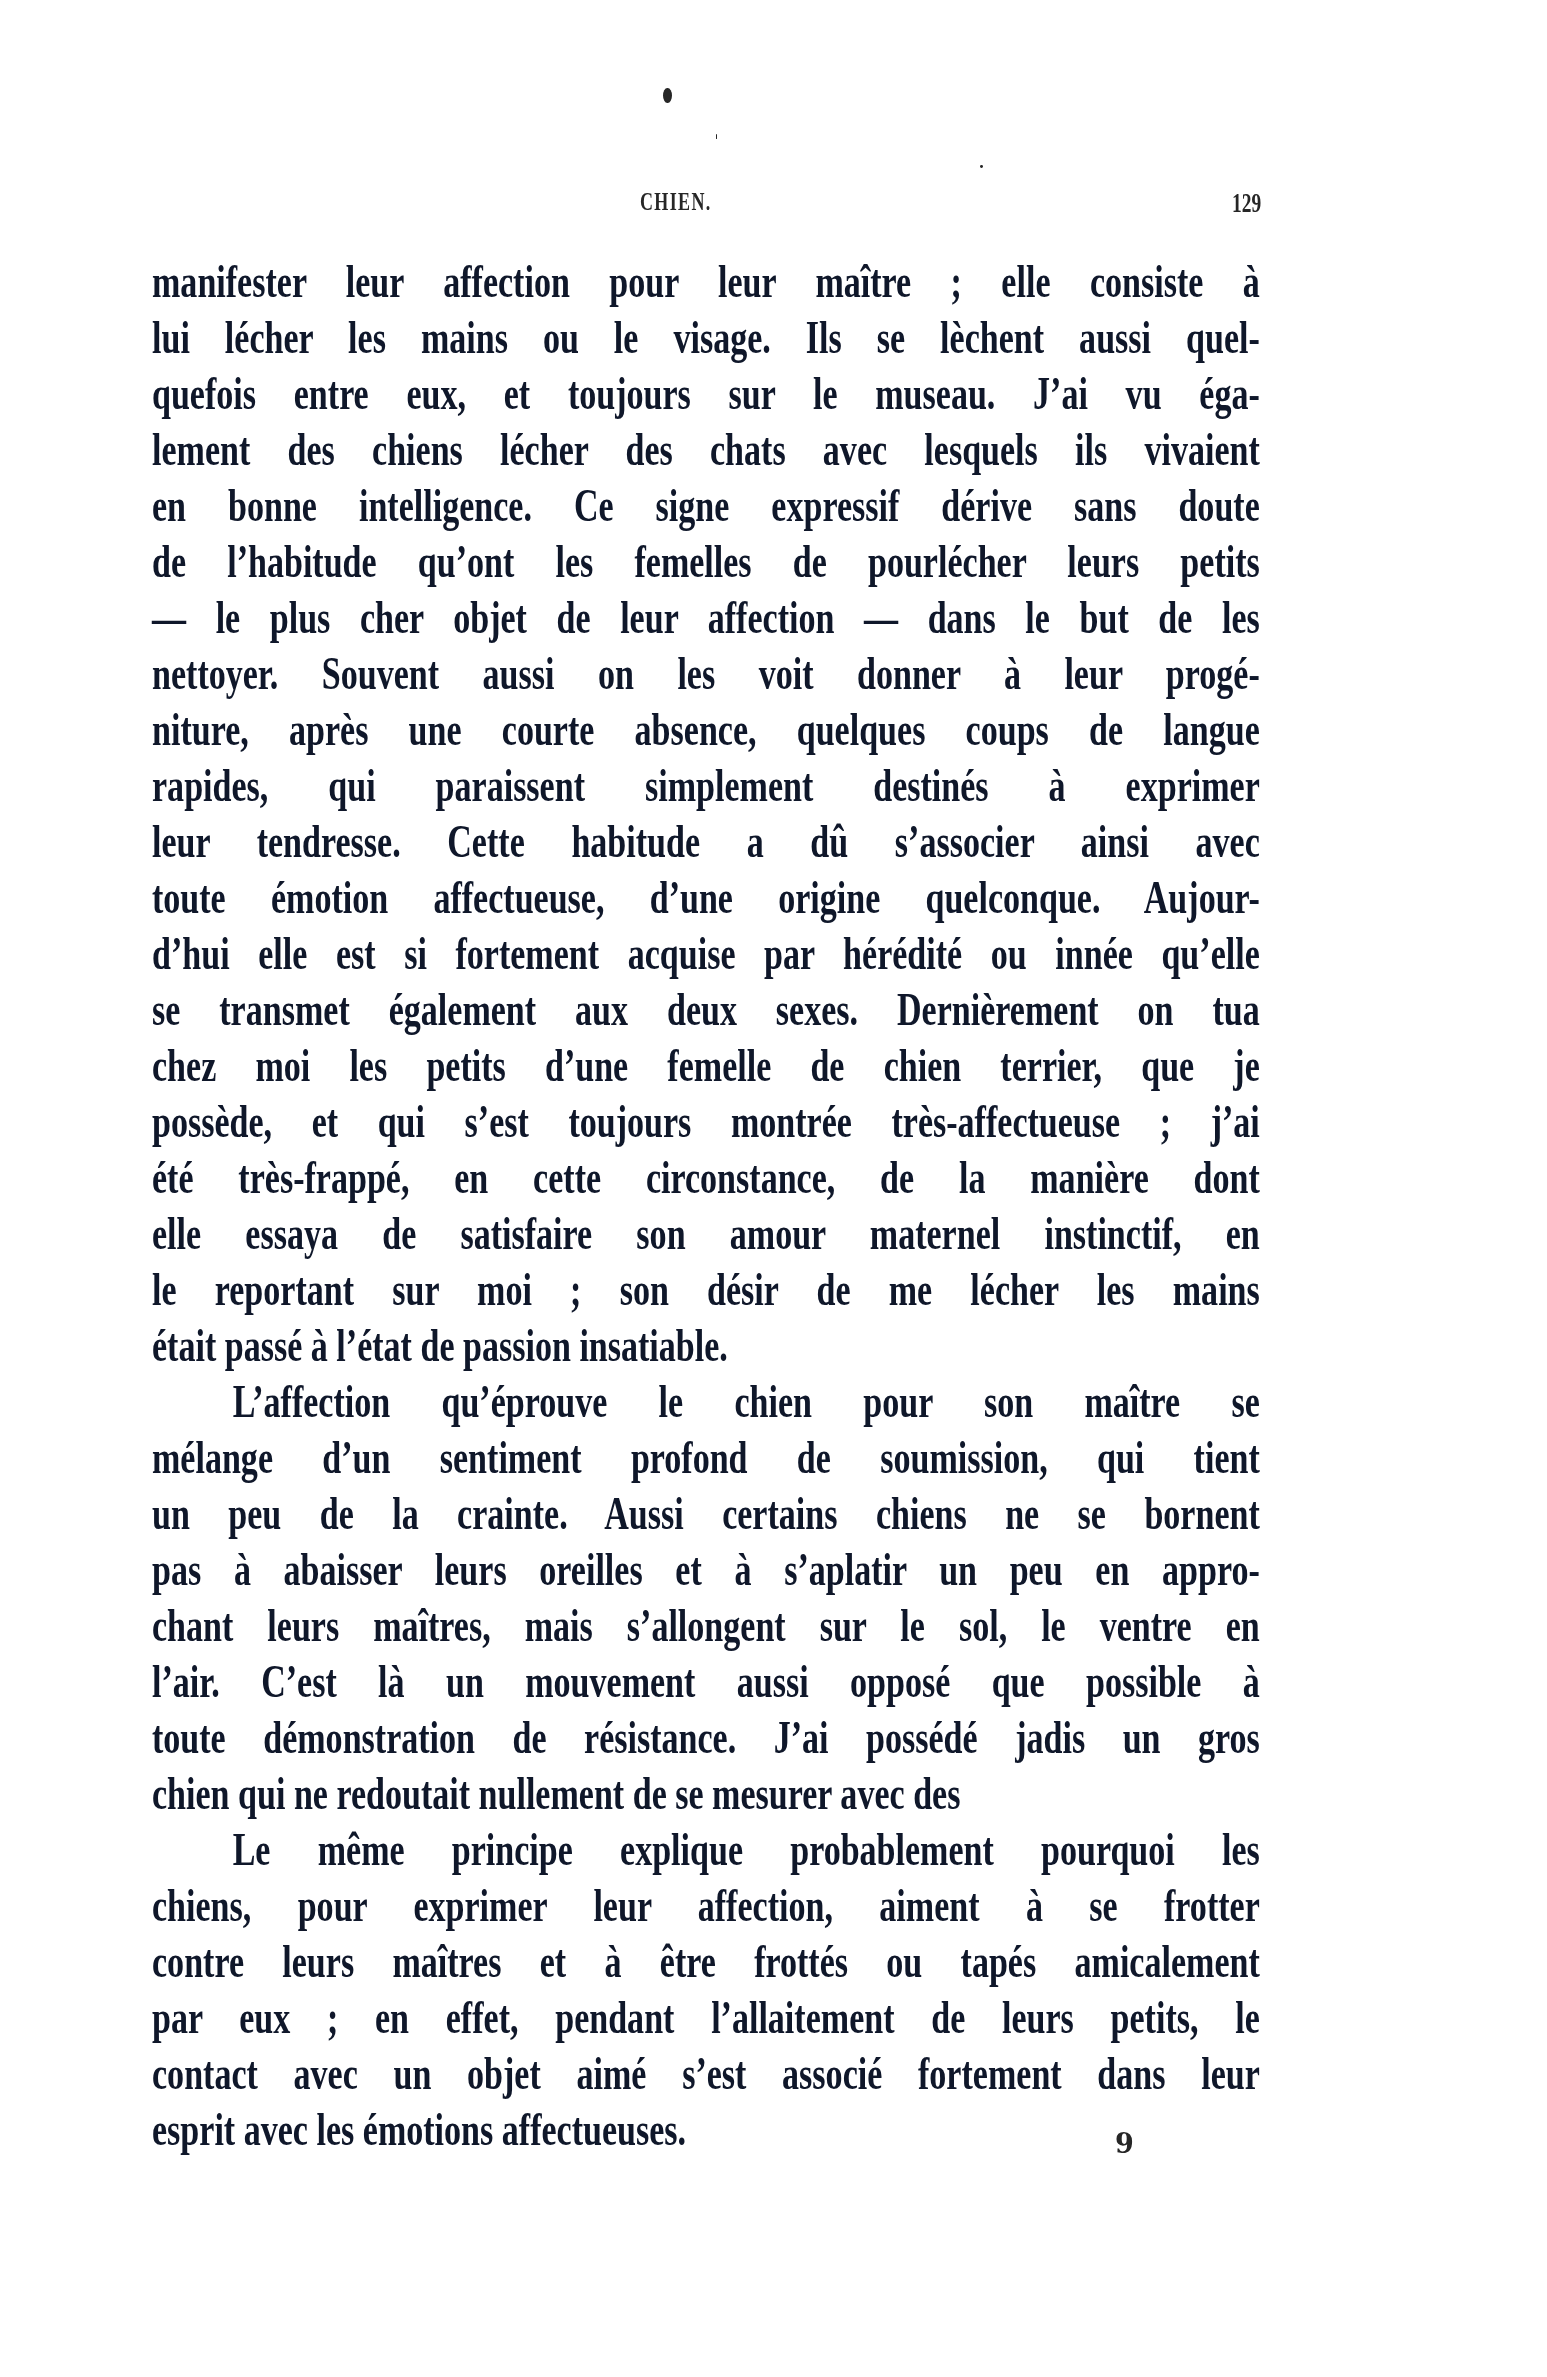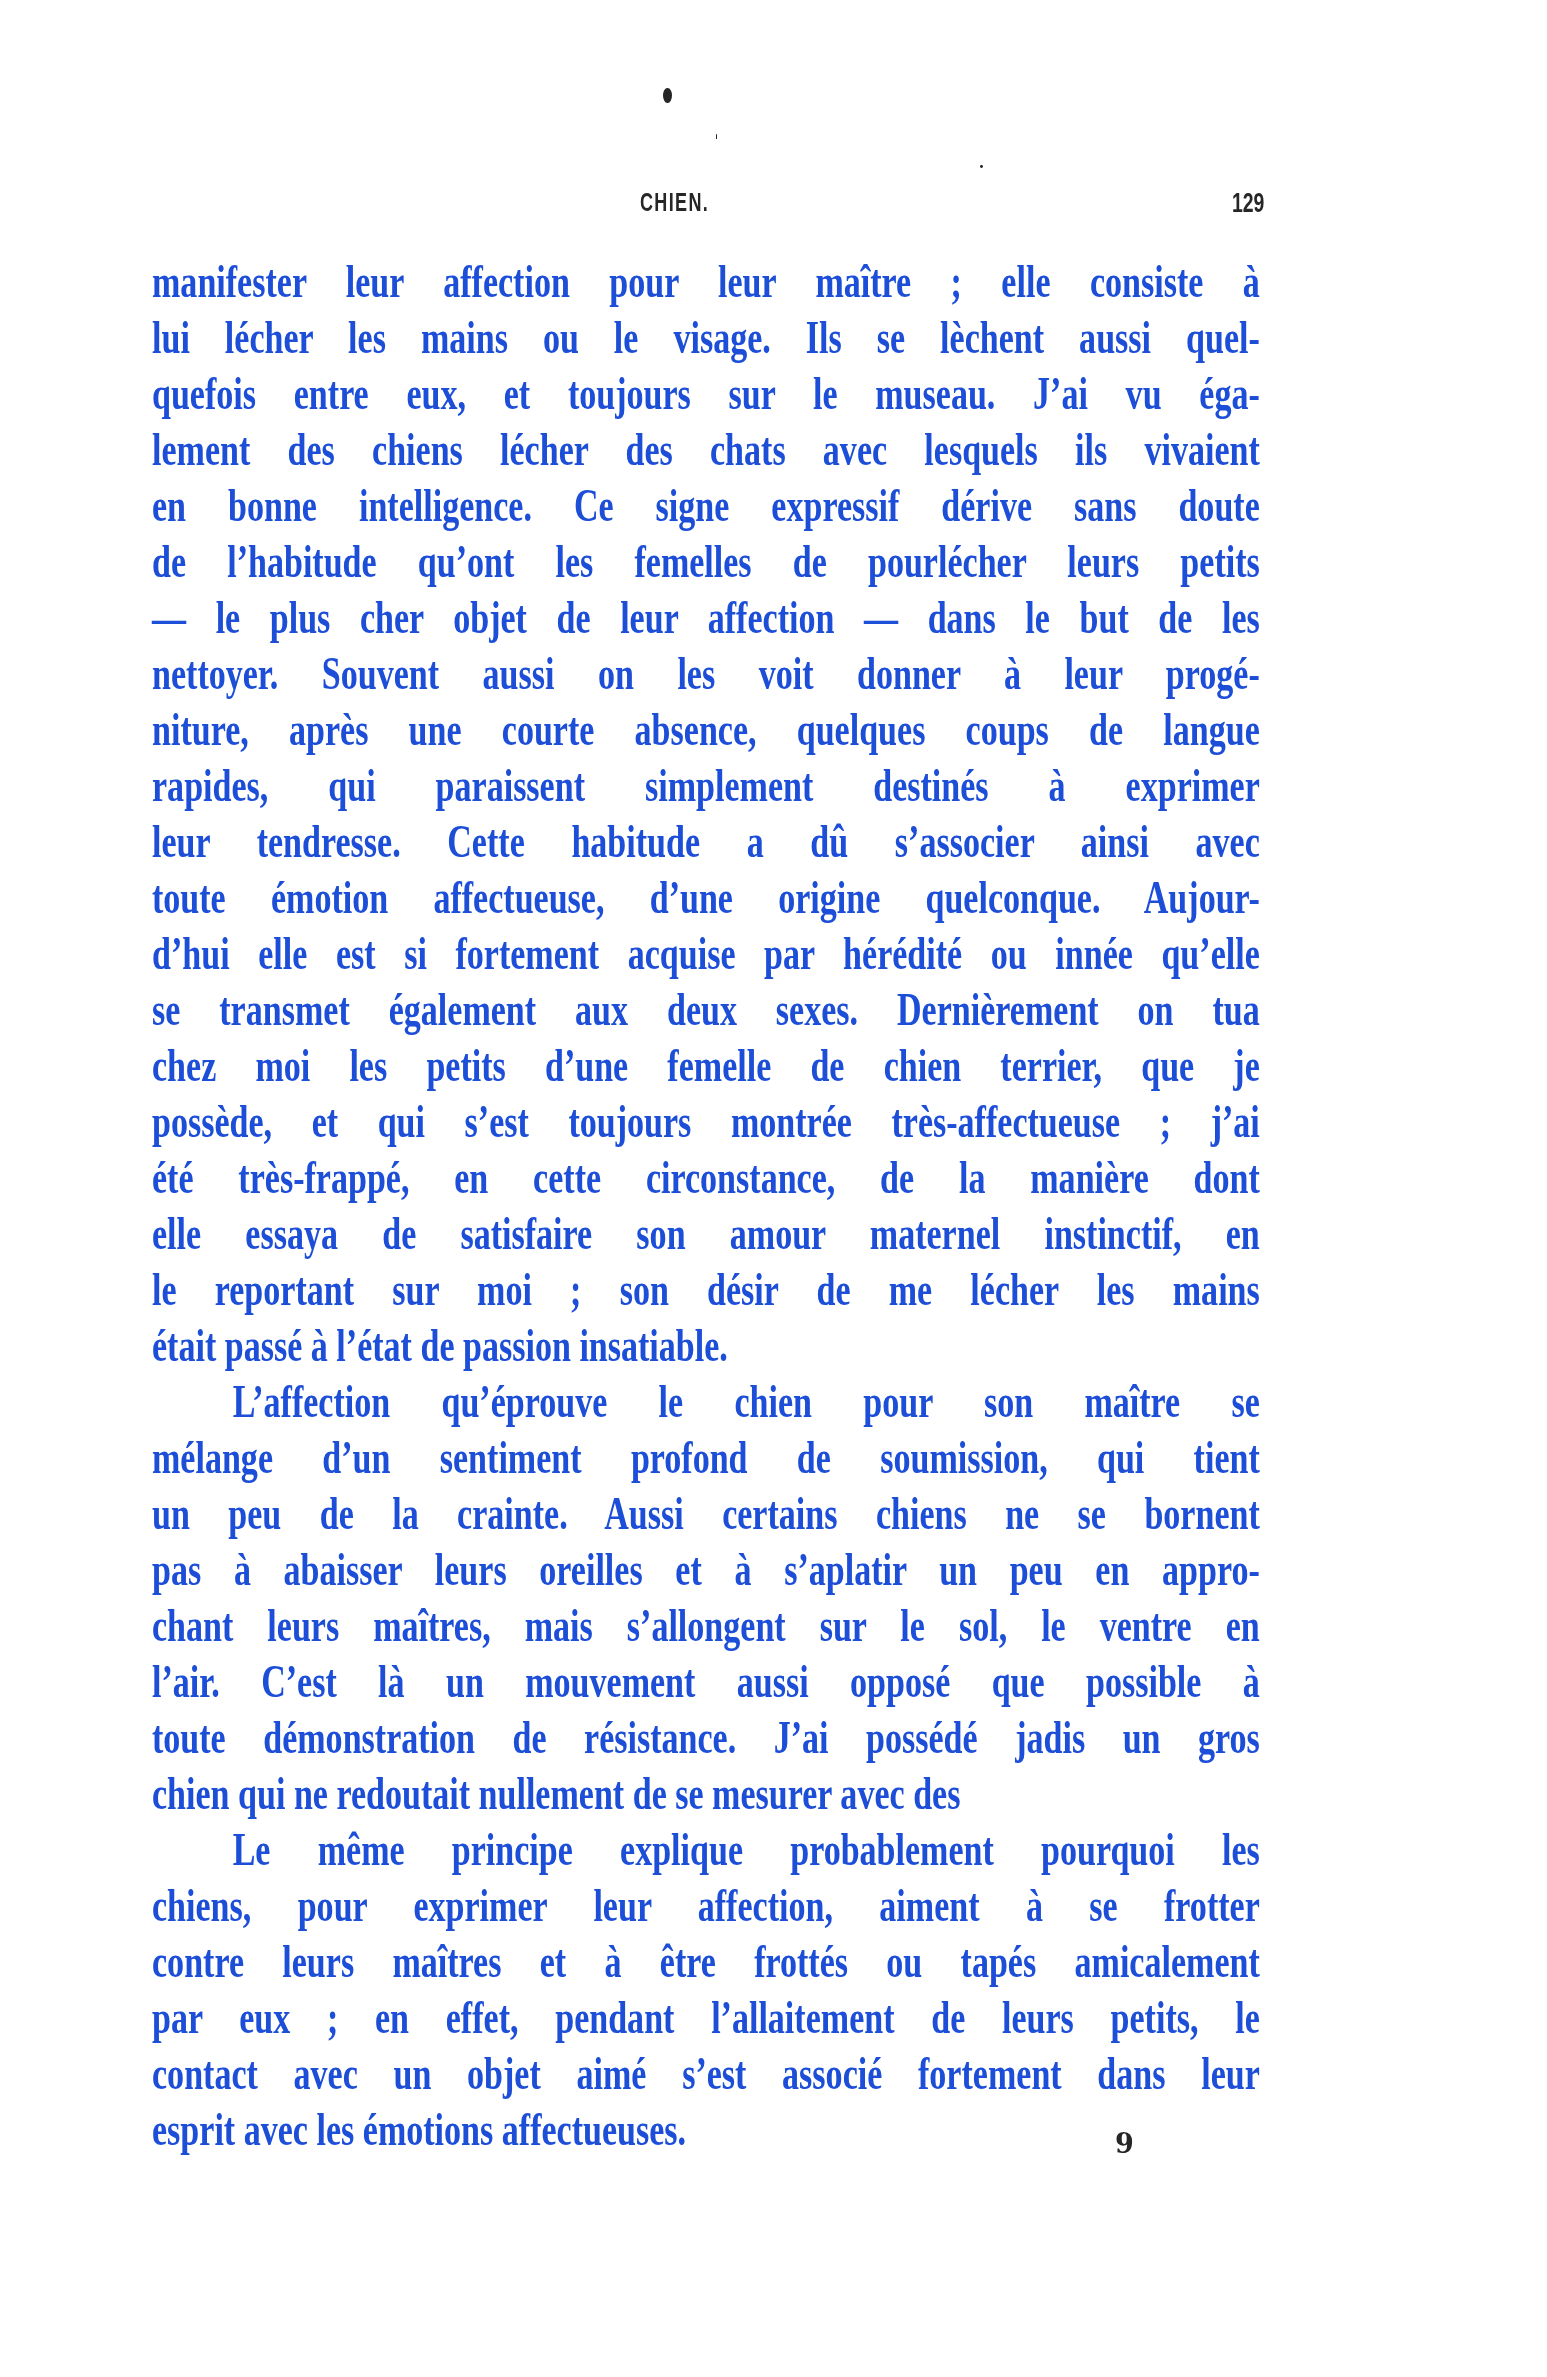--- a/index.html
+++ b/index.html
@@ -3,25 +3,25 @@
 <meta charset="utf-8">
 <style>
   html, body { margin:0; padding:0; background:#ffffff; }
   body { width:1547px; height:2517px; position:relative; overflow:hidden; }
   .page { position:absolute; left:0; top:0; width:1547px; height:2517px; background:#ffffff; }
   .mark { position:absolute; background:#262626; }
   .mark-dot { left:663px; top:88px; width:8.6px; height:15px; border-radius:50%; }
   .mark-tick1 { left:716px; top:134px; width:1.4px; height:5.2px; border-radius:1px; }
   .mark-tick2 { left:980px; top:165px; width:2.9px; height:2.9px; border-radius:50%; }
   .header { position:absolute; top:188px; left:0; width:1547px; height:38px;
-            font-family:Liberation Sans, sans-serif; font-weight:bold; color:#262626; }
+            font-family:Liberation Serif, serif; font-weight:bold; color:#262626; }
   .running-title { position:absolute; left:640px; top:0; font-size:25px; letter-spacing:1.9px; transform:scaleX(0.72); transform-origin:left; }
   .page-number { position:absolute; left:1232px; top:0; font-size:27px; transform:scaleX(0.72); transform-origin:left; }
   .body { position:absolute; left:152px; top:254px; width:1108px;
-          font-family:"Liberation Serif","DejaVu Serif",serif; font-size:46px; color:#1d4ed8; }
+          font-family:"Liberation Serif","DejaVu Serif",serif; font-size:46px; color:#0f172a; }
   .line { height:56px; line-height:56px; white-space:nowrap; text-align:justify; text-align-last:justify;
           transform:scaleX(0.74); transform-origin:left; width:1497px; font-weight:bold; }
   .line.last { text-align-last:left; }
   .line.indent { padding-left:109px; width:1388px; }
   .signature { position:absolute; left:1115px; top:2128px; font-family:"DejaVu Serif",serif; font-weight:bold; font-size:27px; color:#262626; }
 </style>
 </head>
 <body>
 
 <div class="page">

